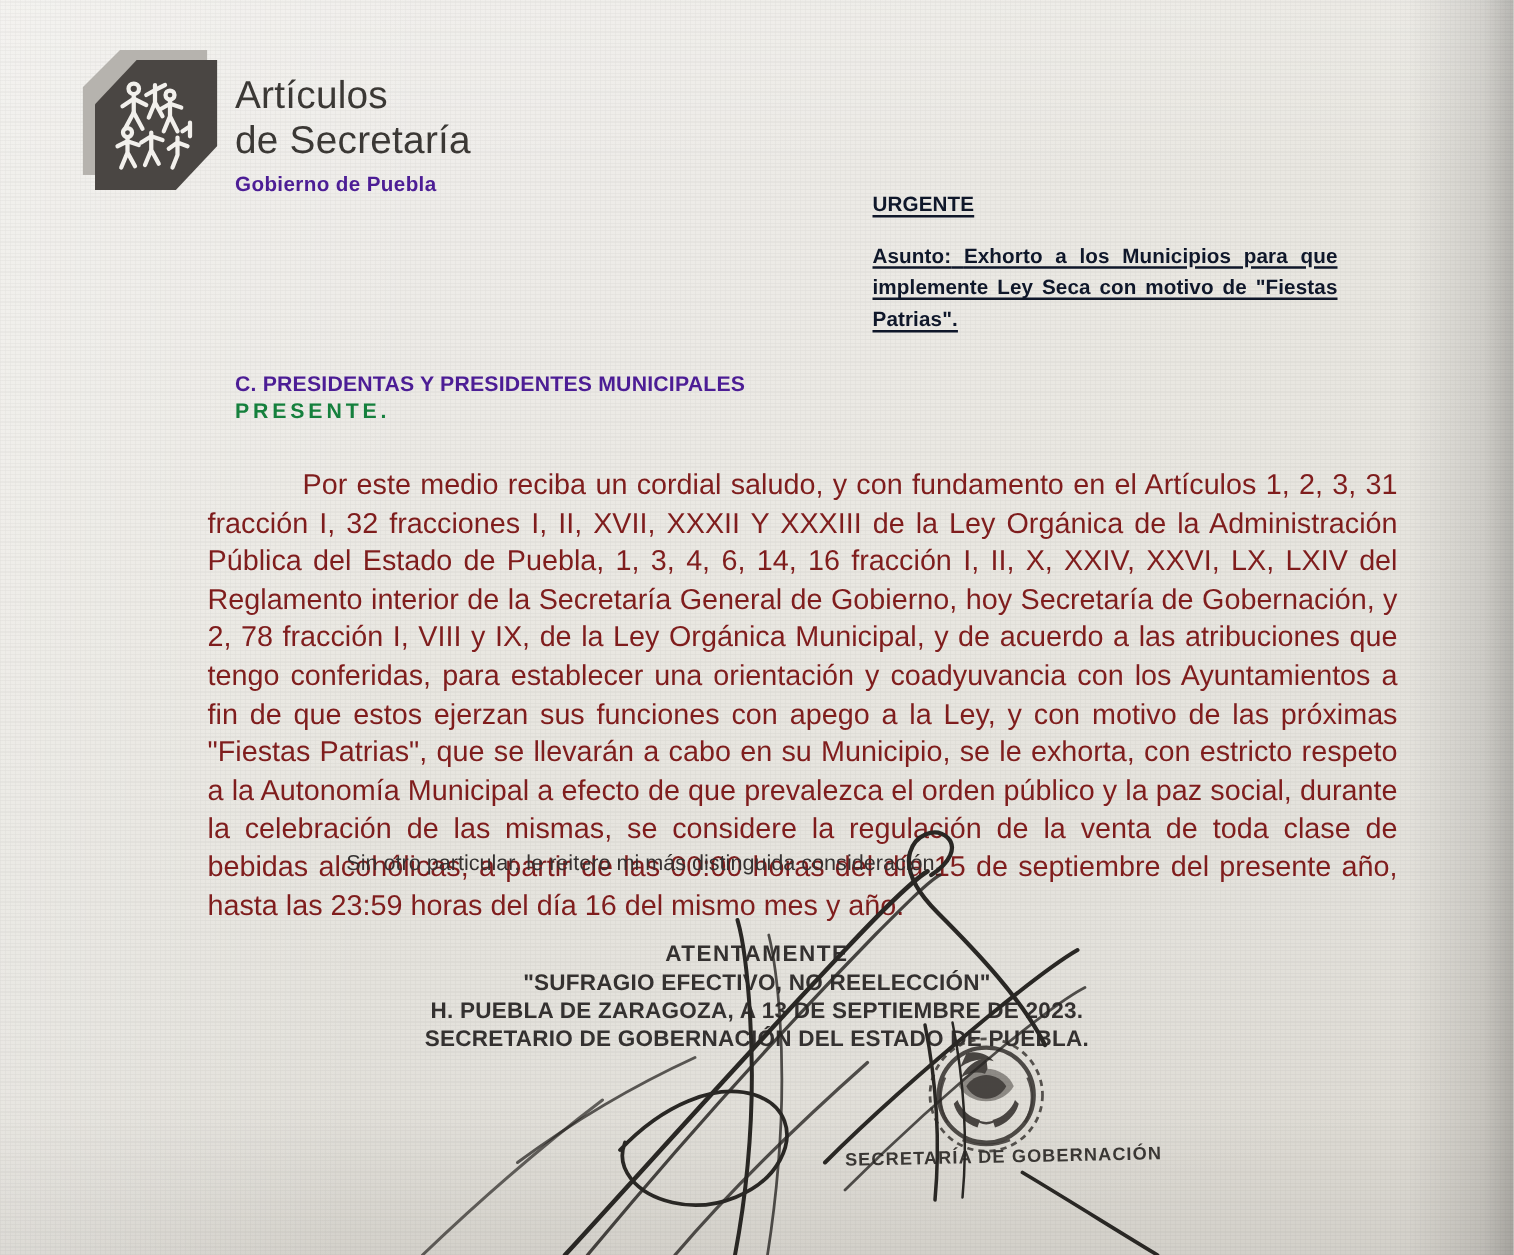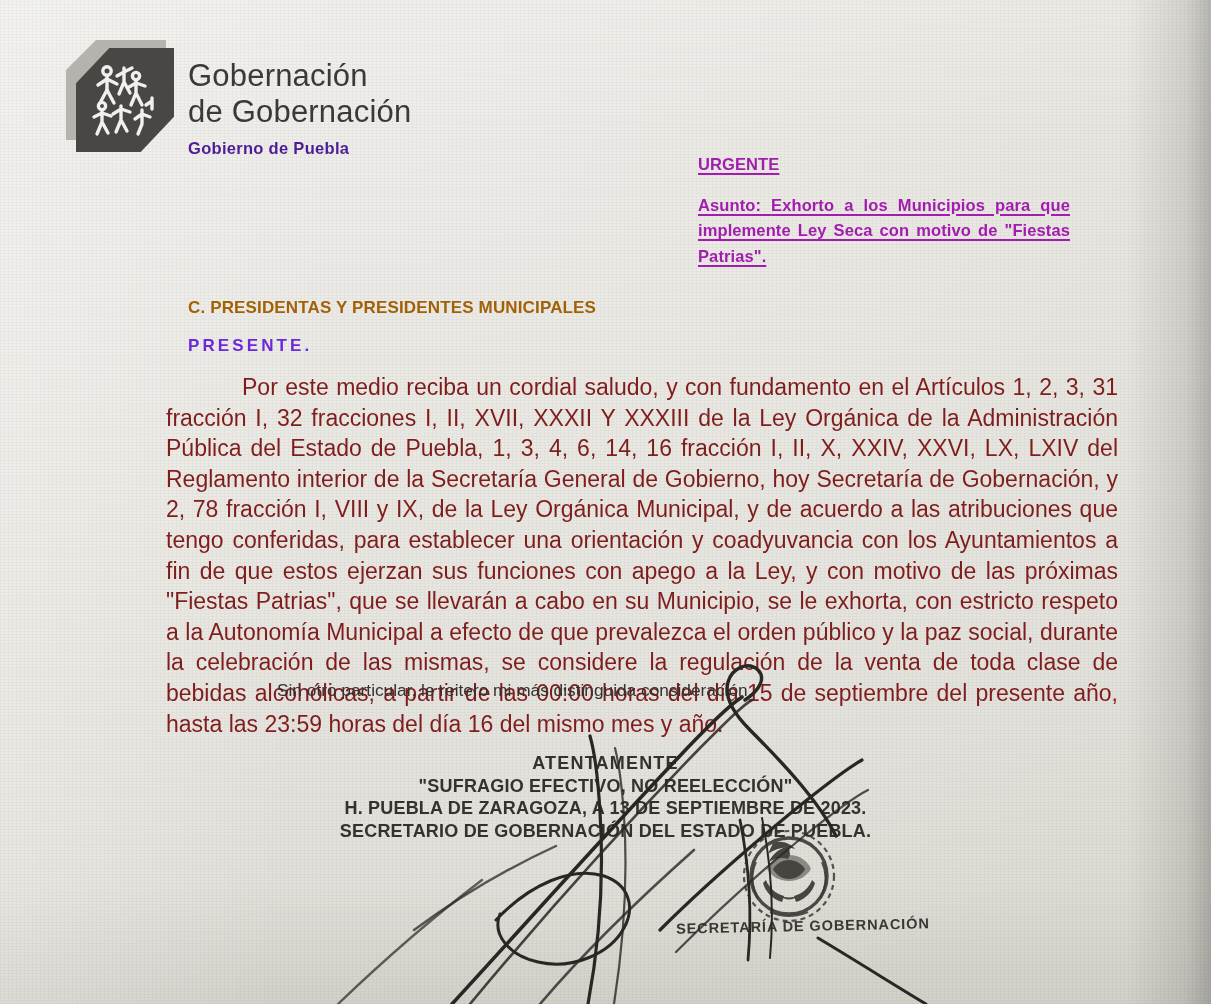--- a/index.html
+++ b/index.html
@@ -53,33 +53,33 @@
     font-size:31px;line-height:36px;color:#3b3835;letter-spacing:.2px;font-weight:400;
   }
   .brand-sub{
     margin-top:9px;font-size:16.5px;font-weight:bold;color:#4c1d95;letter-spacing:.3px;
   }
 
   
   .subject{
     position:absolute;left:698px;top:152px;width:372px;
     font-size:16.5px;font-weight:bold;line-height:25.5px;
-    color:#a21caf;text-align:justify;letter-spacing:.1px;
+    color:#0f172a;text-align:justify;letter-spacing:.1px;
   }
   .subject .u{
     text-decoration:underline;text-underline-offset:3px;text-decoration-thickness:2px;
   }
   .subject-line1{margin-bottom:1px;}
   .subject-body{text-align:justify;margin-top:15px;}
   .subject-body > span{display:inline;}
 
   
   .addressee{position:absolute;left:188px;top:298px;}
-  .addressee .a1{font-size:17px;font-weight:bold;letter-spacing:.15px;color:#a16207;}
-  .addressee .a2{font-size:17px;font-weight:bold;letter-spacing:3.1px;margin-top:18px;color:#6d28d9;}
+  .addressee .a1{font-size:17px;font-weight:bold;letter-spacing:.15px;color:#4c1d95;}
+  .addressee .a2{font-size:17px;font-weight:bold;letter-spacing:3.1px;margin-top:1px;color:#15803d;}
 
   
   .body-text{
     position:absolute;left:166px;top:372px;width:952px;
     font-size:23px;line-height:30.6px;text-align:justify;
     color:#7f1d1d;letter-spacing:0px;
   }
   .body-text p{margin:0;text-indent:76px;}
 
   .closing{
@@ -136,22 +136,22 @@
             <path d="M12 48 L12 60 M12 51 L4 55 M12 51 L21 54 M12 60 L7 72 M12 60 L18 71"></path>
 
             <path d="M31 44 L31 58 M31 47 L23 52 M31 47 L40 50 M31 58 L26 70 M31 58 L37 69"></path>
             <path d="M52 48 L52 62 M52 52 L45 57 M52 52 L60 55 M52 62 L48 72"></path>
             <path d="M62 36 L62 47 M62 39 L56 43"></path>
           </g>
         </svg>
       </div>
     </div>
     <div class="brand">
-      <div class="brand-l1">Gobernación</div>
-      <div class="brand-l2">de Gobernación</div>
+      <div class="brand-l1">Artículos</div>
+      <div class="brand-l2">de Secretaría</div>
       <div class="brand-sub">Gobierno de Puebla</div>
     </div>
   </div>
 
   <div class="subject">
     <div class="subject-line1"><span class="u">URGENTE</span></div>
     <div class="subject-body">
       <span class="u"><span>Asunto:</span>
       <span>Exhorto a los Municipios para que implemente Ley Seca con motivo de "Fiestas Patrias".</span></span>
     </div>

